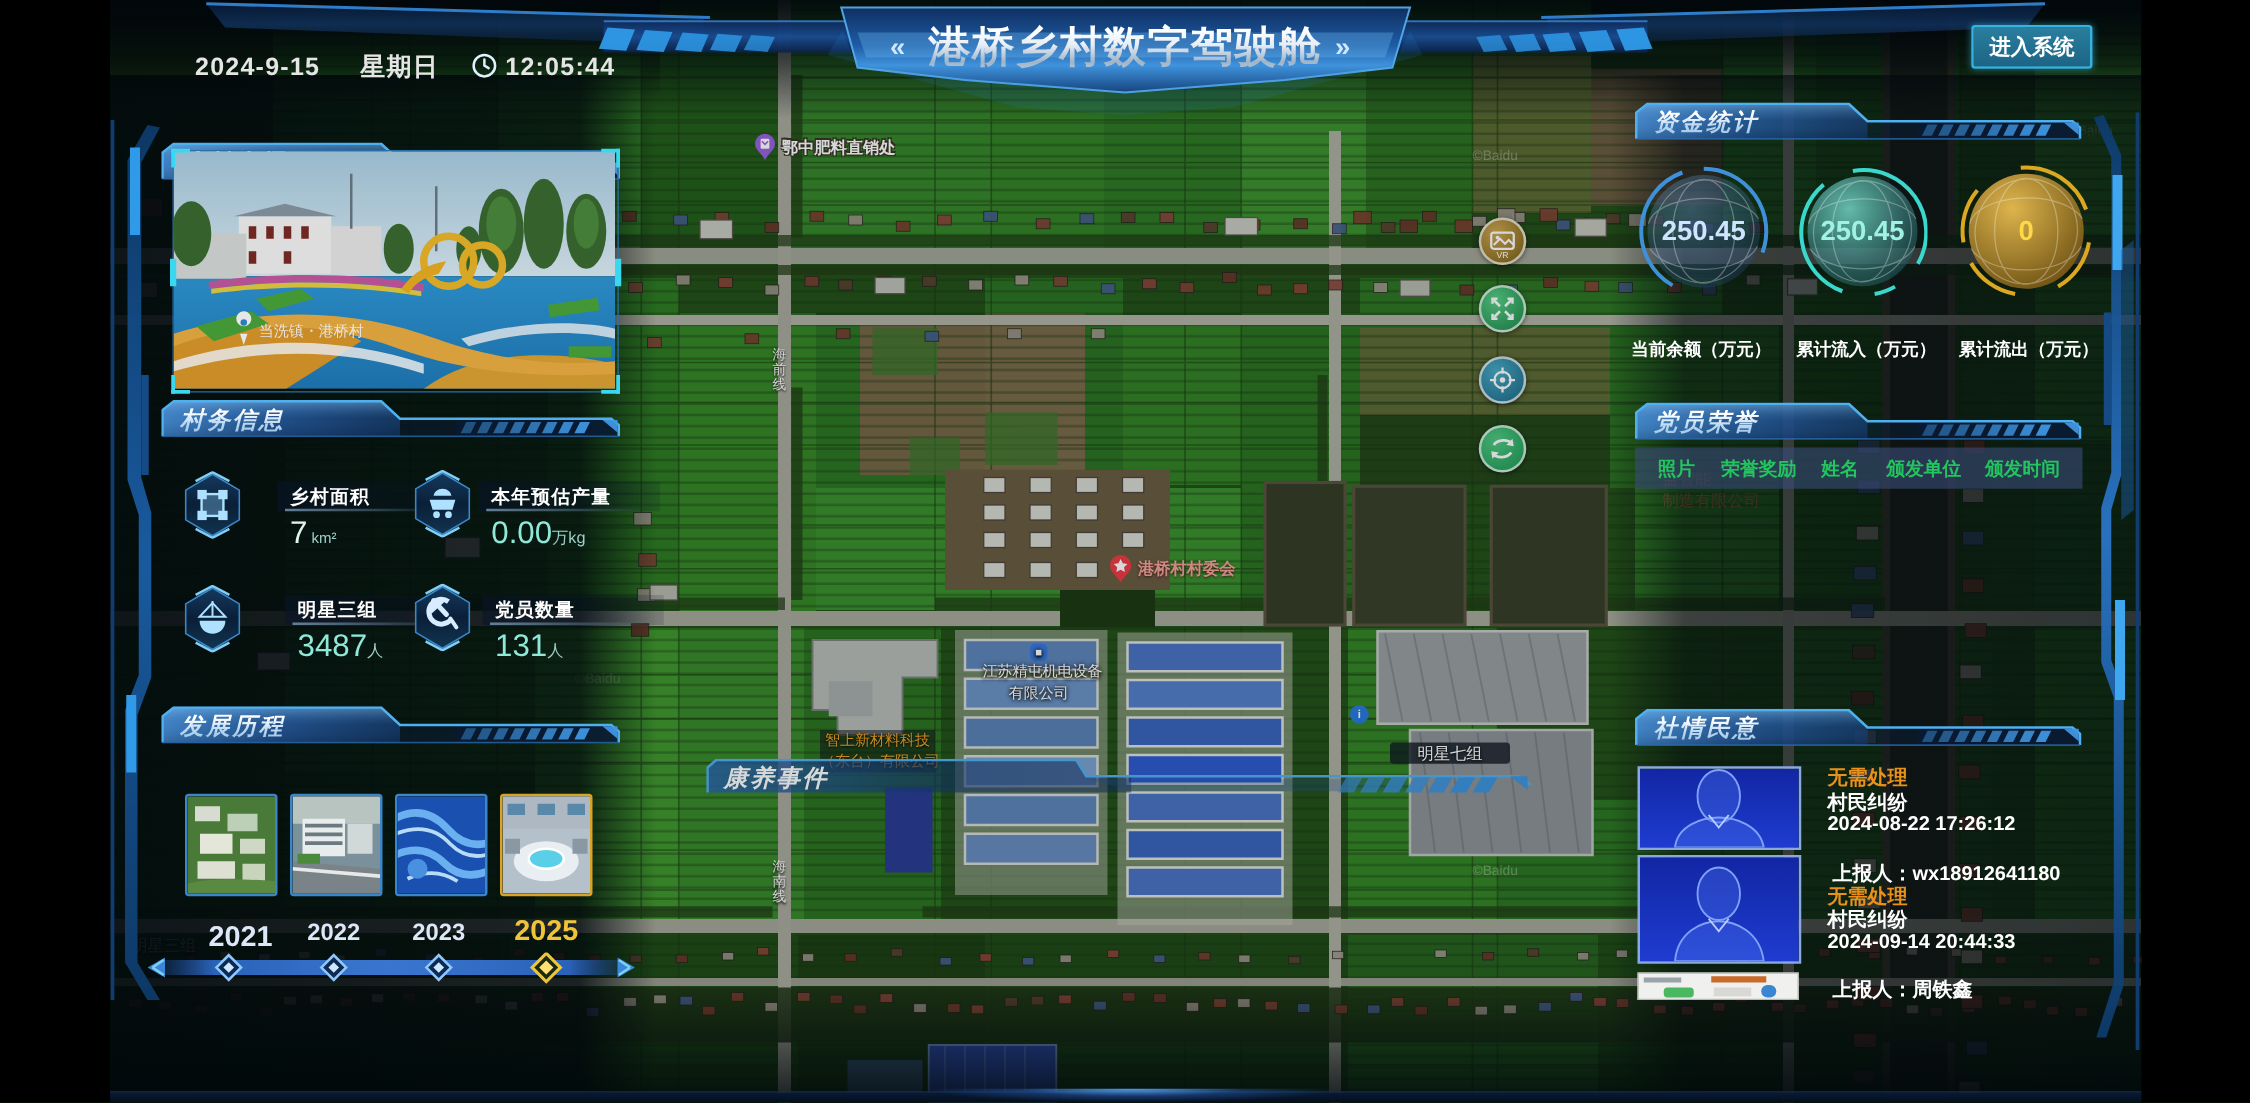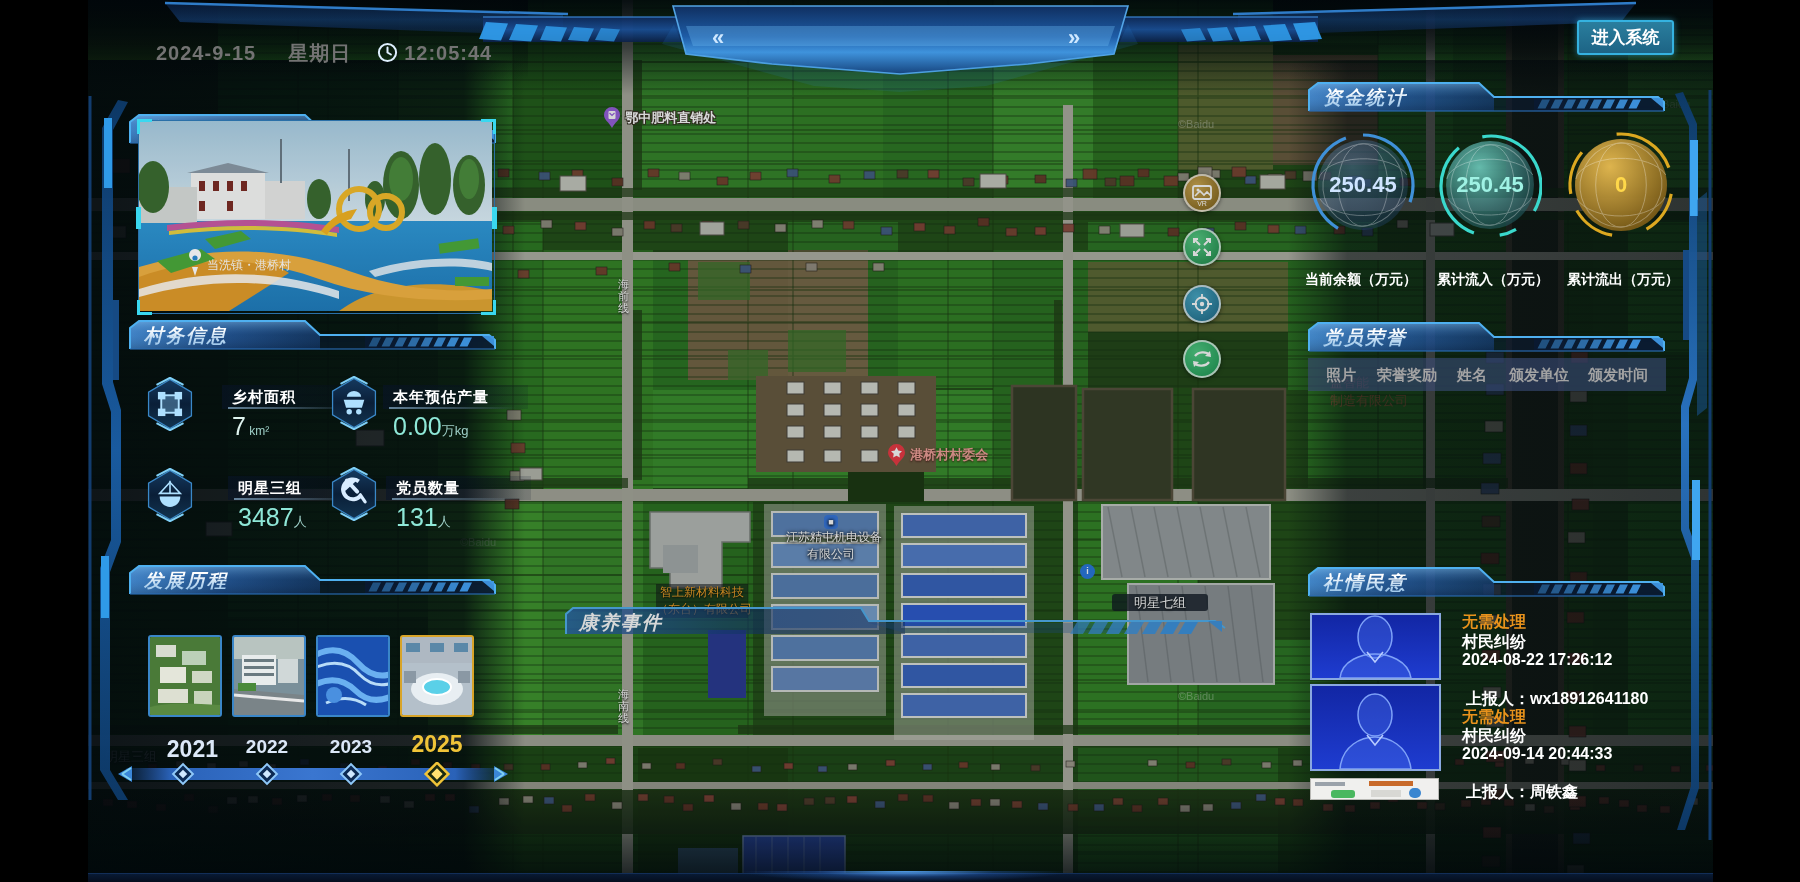--- a/index.html
+++ b/index.html
@@ -635,24 +635,26 @@
         <path d="M486,27 l20,1.5 l-6,13 l-20,-1.5 z" opacity="0.8"></path>
 <path d="M513,28 l19,1.5 l-6,12 l-19,-1.5 z" opacity="0.72"></path>
 <path d="M1227,22 l-22,1.5 l7,17 l22,-1.5 z" opacity="0.95"></path>
         <path d="M1197,24 l-22,1.5 l7,16 l22,-1.5 z" opacity="0.9"></path>
 <path d="M1167,26 l-21,1.5 l6,14 l21,-1.5 z" opacity="0.85"></path>
         <path d="M1139,27 l-20,1.5 l6,13 l20,-1.5 z" opacity="0.8"></path>
 <path d="M1112,28 l-19,1.5 l6,12 l19,-1.5 z" opacity="0.72"></path>
 </g>
 </svg>
 
+<div class="txt" style="left:735px;top:15px;width:330px;text-align:center;font-size:34px;font-weight:bold;letter-spacing:1px;
+background:linear-gradient(180deg,#ffffff 20%,#e8eef5 45%,#9fb4c8 75%,#c8d8e8 100%);-webkit-background-clip:text;background-clip:text;-webkit-text-fill-color:transparent;">港桥乡村数字驾驶舱</div>
 <div class="txt" style="left:712px;top:25px;font-size:22px;font-weight:bold;color:#cfe8ff;">«</div>
 <div class="txt" style="left:1068px;top:25px;font-size:22px;font-weight:bold;color:#cfe8ff;">»</div>
 
-<div class="txt" style="left:156px;top:40px;font-size:20px;font-weight:bold;color:#737373;letter-spacing:1px;">2024-9-15<span style="margin-left:32px;">星期日</span><span style="margin-left:26px;display:inline-block;vertical-align:-3px;"><svg width="21" height="21" viewBox="0 0 21 21">
+<div class="txt" style="left:156px;top:40px;font-size:20px;font-weight:bold;color:#e5e5e5;letter-spacing:1px;">2024-9-15<span style="margin-left:32px;">星期日</span><span style="margin-left:26px;display:inline-block;vertical-align:-3px;"><svg width="21" height="21" viewBox="0 0 21 21">
           <circle cx="10.5" cy="10.5" r="8.6" fill="none" stroke="#dff0ff" stroke-width="2"></circle>
           <path d="M10.5,5.5 v5 l3.4,2" fill="none" stroke="#dff0ff" stroke-width="2" stroke-linecap="round"></path>
         </svg></span><span style="margin-left:6px;">12:05:44</span></div>
 
 <div class="txt" style="left:1577px;top:20px;width:93px;height:31px;background:linear-gradient(180deg,#2a7e9e,#1d6485);border:2px solid #35b2e0;border-radius:3px;box-shadow:0 0 6px rgba(53,178,224,0.6);text-align:center;line-height:31px;font-size:17px;font-weight:bold;color:#fff;">进入系统</div>
 
 <svg class="ov" style="left:88px;top:0;" width="60" height="882" viewBox="0 0 60 882">
 <defs>
         <linearGradient id="lfg" x1="0" y1="0" x2="0" y2="1">
 <stop offset="0" stop-color="#0d3a6a"></stop>
@@ -1196,21 +1198,21 @@
           <path d="M299,17.5 l8,0 l-4.5,9 l-8,0 z" opacity="0.80"></path>
           <path d="M312,17.5 l8,0 l-4.5,9 l-8,0 z" opacity="0.87"></path>
           <path d="M325,17.5 l8,0 l-4.5,9 l-8,0 z" opacity="0.94"></path>
           <path d="M343,16 l12,0 l0,10 z" opacity="0.95"></path>
         </g>
       </svg>
 <span class="t">党员荣誉</span>
     </div>
 
 <div class="ov" style="left:1308px;top:358px;width:358px;height:33px;background:rgba(58,76,122,0.6);"></div>
-<div class="txt" style="left:1326px;top:366px;font-size:15px;font-weight:bold;color:#a3a3a3;">照片<span style="margin-left:21px;">荣誉奖励</span><span style="margin-left:20px;">姓名</span><span style="margin-left:22px;">颁发单位</span><span style="margin-left:19px;">颁发时间</span></div>
+<div class="txt" style="left:1326px;top:366px;font-size:15px;font-weight:bold;color:#22c55e;">照片<span style="margin-left:21px;">荣誉奖励</span><span style="margin-left:20px;">姓名</span><span style="margin-left:22px;">颁发单位</span><span style="margin-left:19px;">颁发时间</span></div>
 
 <div class="hdr" style="left:1308px;top:567px;width:358px;">
 <svg width="358" height="30" viewBox="0 0 358 30">
 <defs>
           <linearGradient id="hg1308567" x1="0" y1="0" x2="1" y2="0">
 <stop offset="0" stop-color="rgba(70,140,210,0.95)"></stop>
             <stop offset="0.5" stop-color="rgba(34,84,150,0.85)"></stop>
 <stop offset="1" stop-color="rgba(18,52,100,0.8)"></stop>
           </linearGradient>
 <linearGradient id="hv1308567" x1="0" y1="0" x2="0" y2="1">

